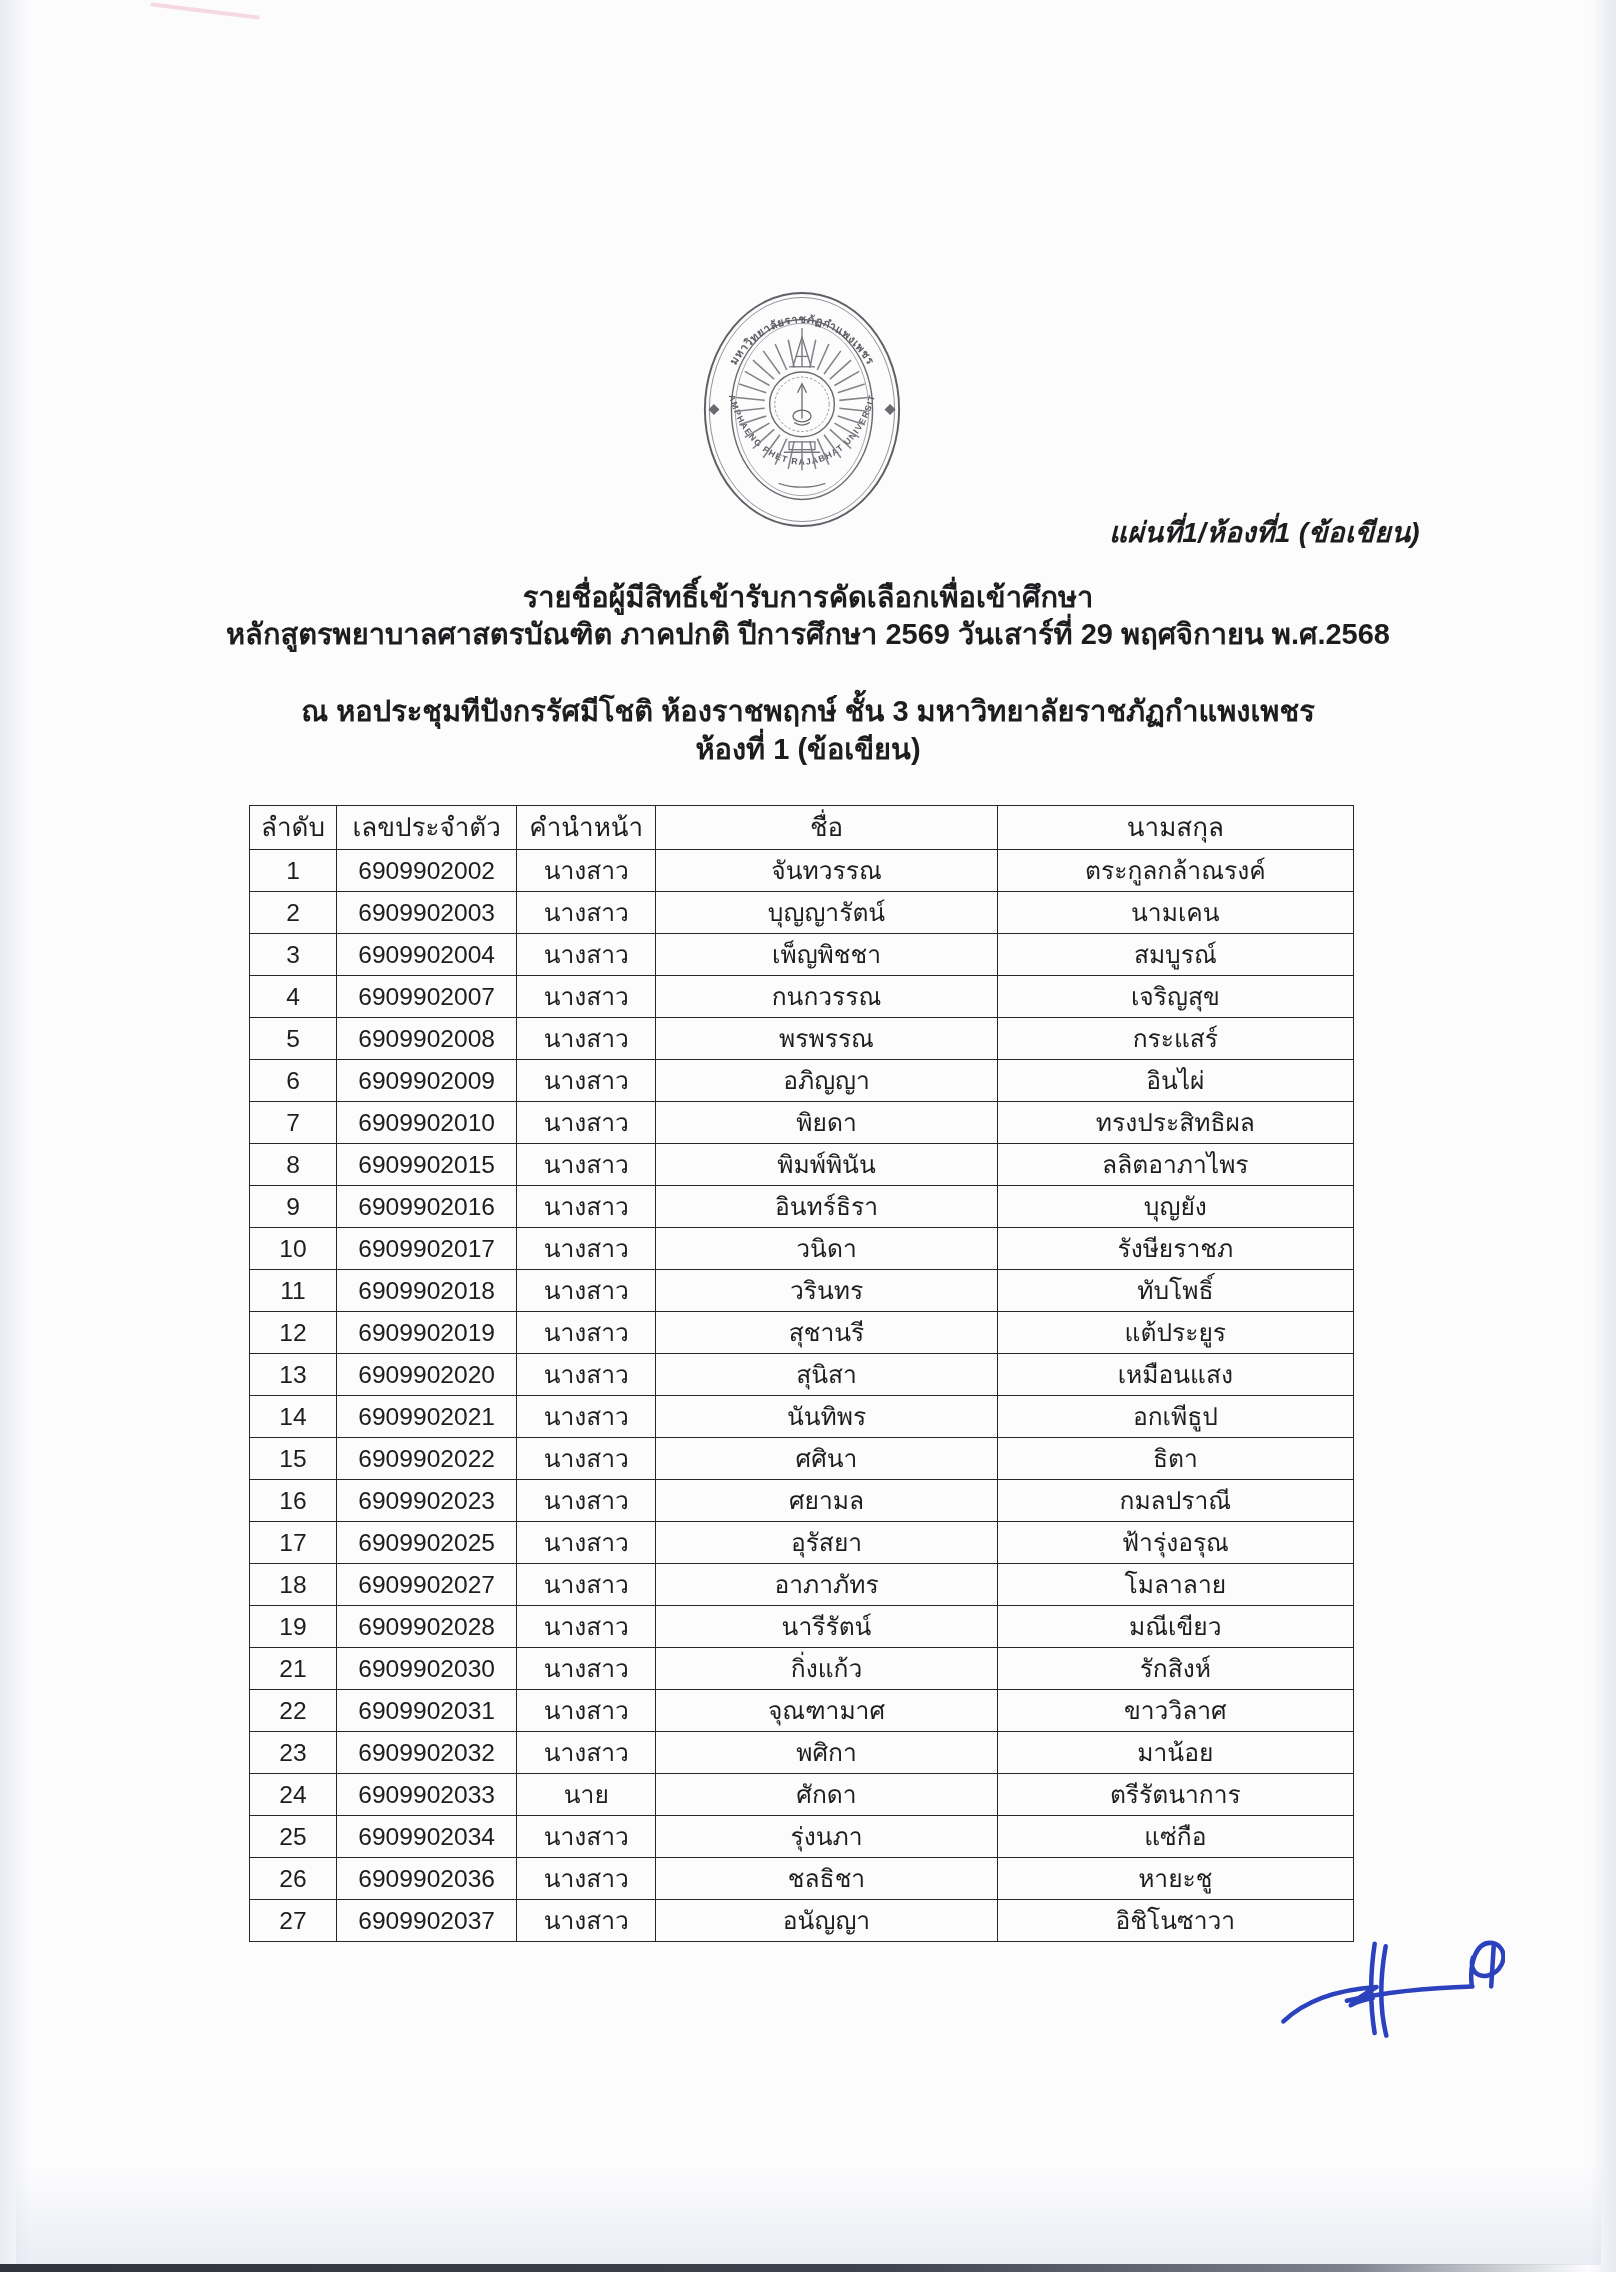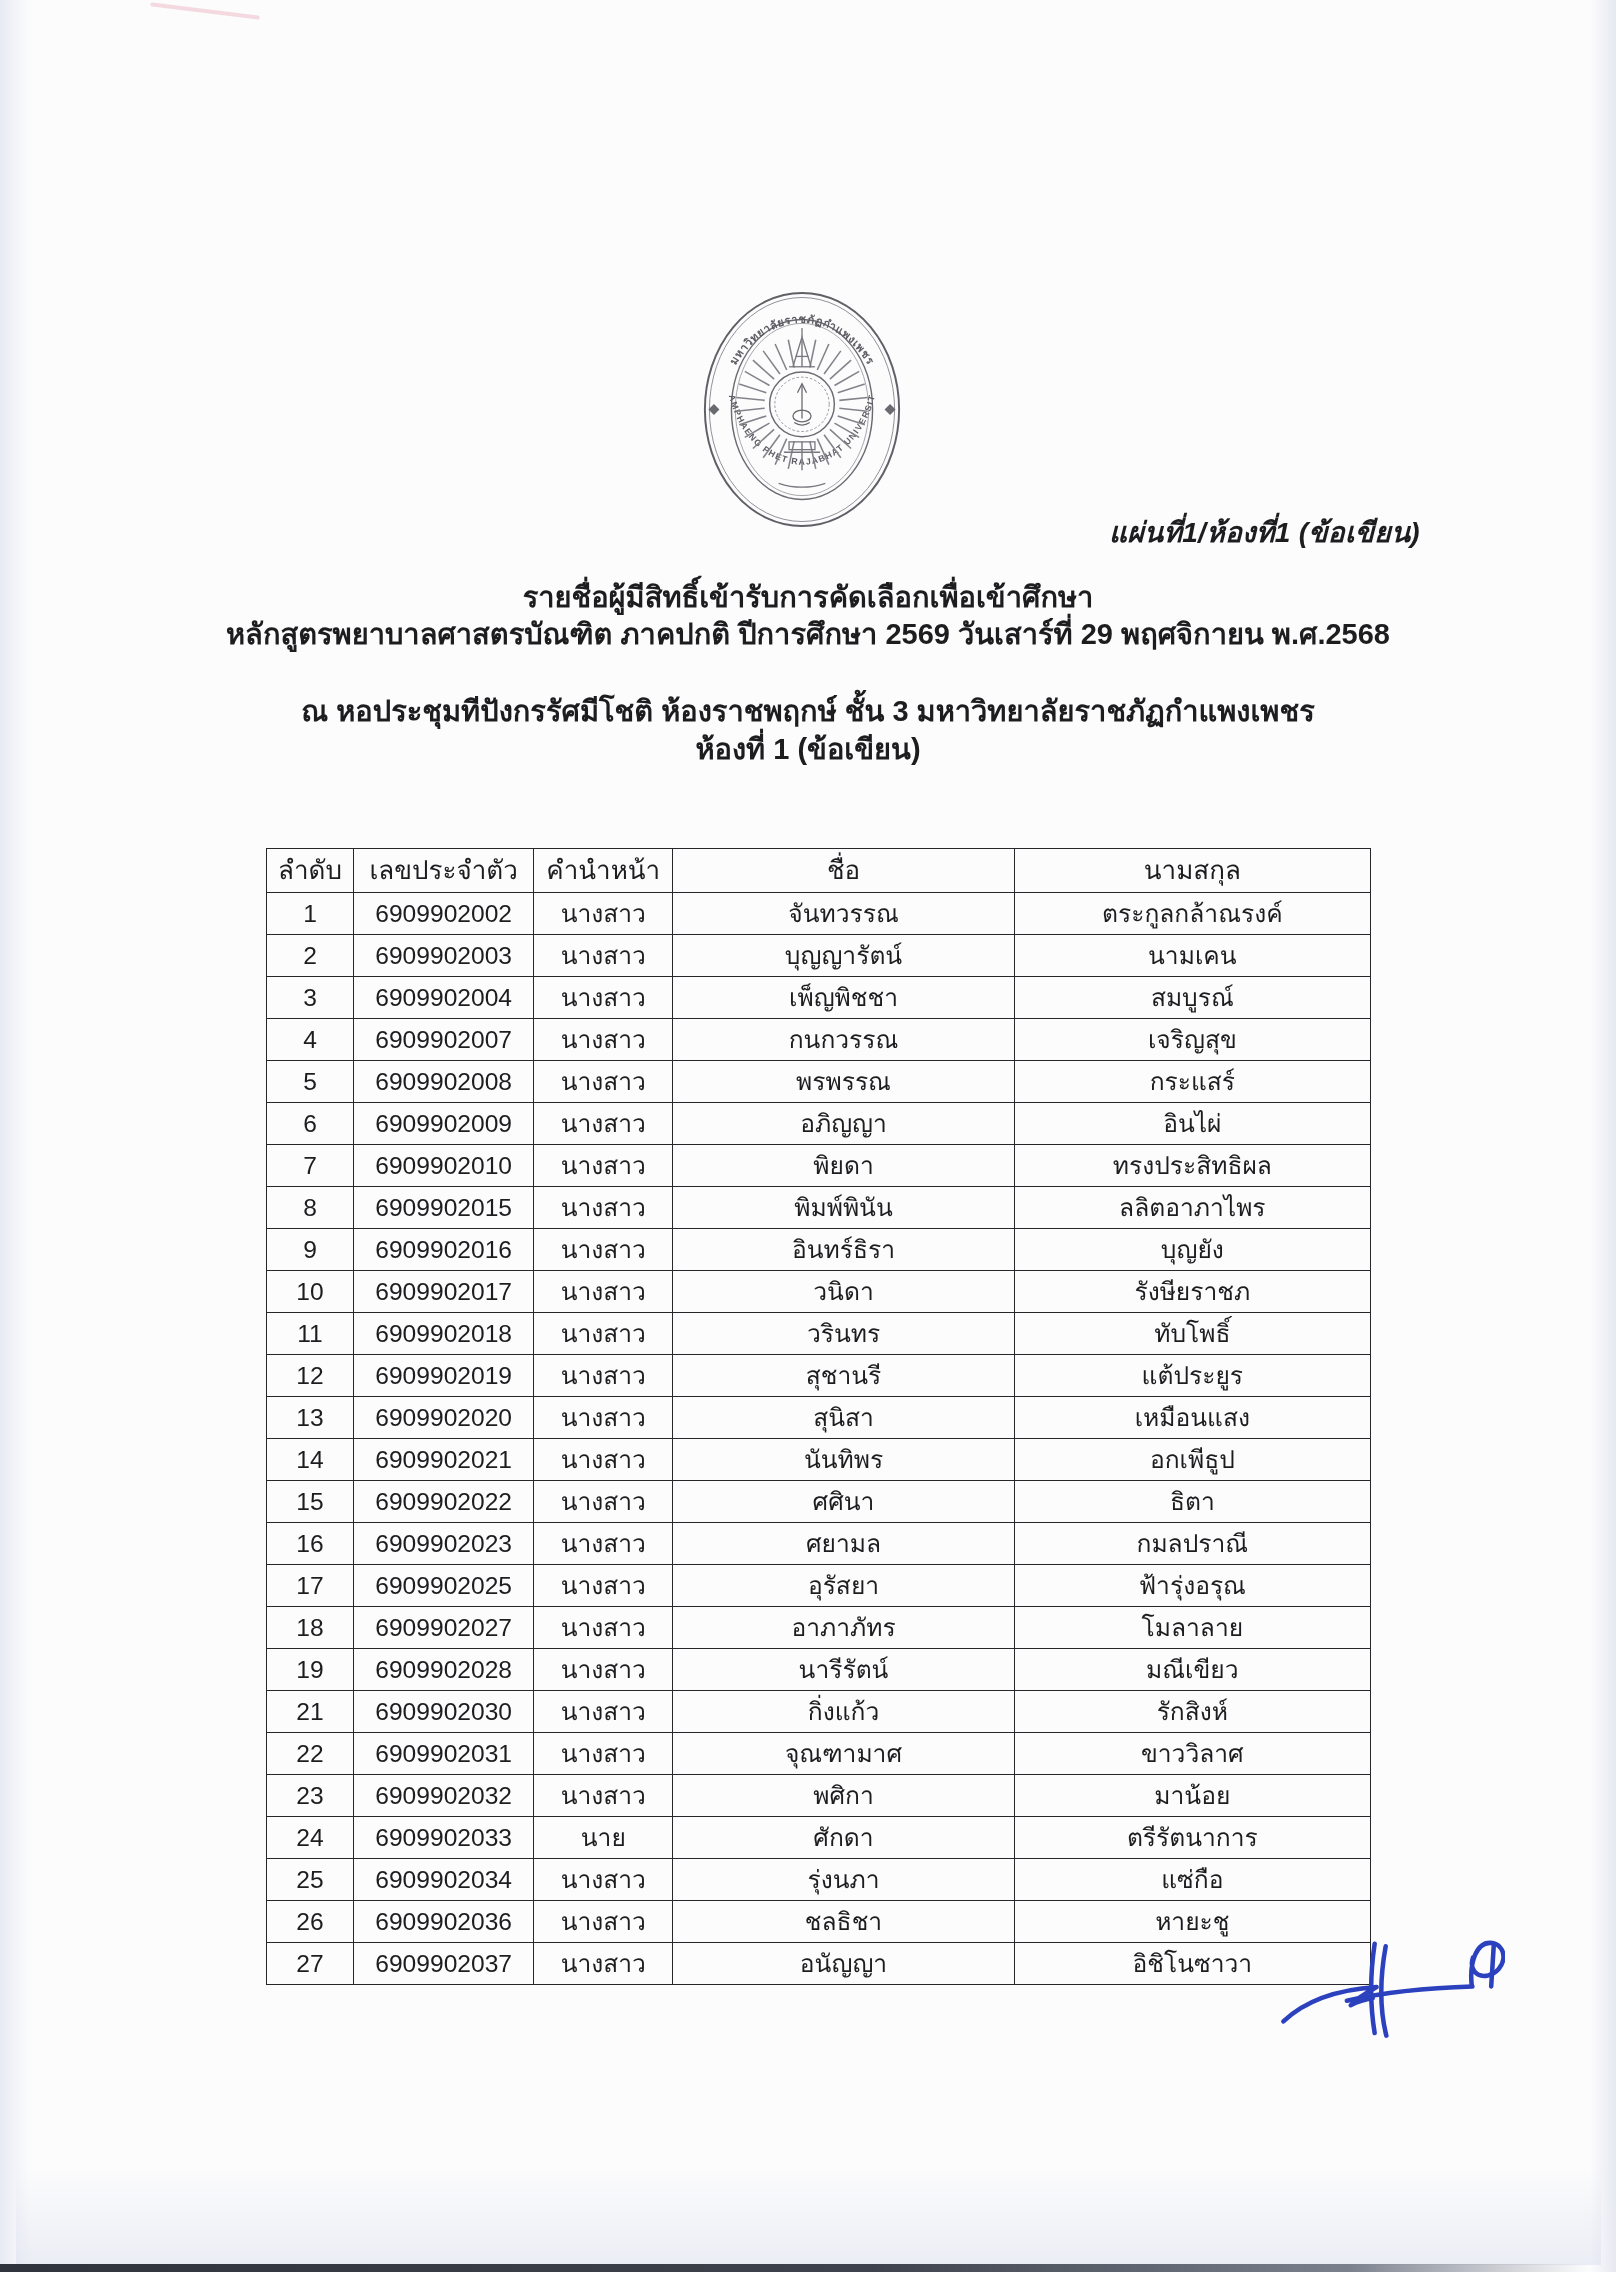--- a/index.html
+++ b/index.html
@@ -27,24 +27,23 @@
 
   .page-note{
     position:absolute;top:510px;right:196px;
     font-size:28px;font-weight:bold;font-style:italic;letter-spacing:0.3px;margin-left:21px;
   }
   .title-line{position:absolute;left:0;width:100%;text-align:center;
     font-size:29px;font-weight:bold;white-space:nowrap;}
   .t1{top:574px;} .t2{top:611px;} .t3{top:688px;} .t4{top:726px;}
 
   table.roster{
-    position:absolute;left:266px;top:805px;width:1105px;
+    position:absolute;left:249px;top:805px;width:1105px;
     border-collapse:collapse;table-layout:fixed;
     font-size:24.6px;
-    margin-top:43px;
   }
   table.roster col.c-no{width:87px;}
   table.roster col.c-id{width:180px;}
   table.roster col.c-prefix{width:139px;}
   table.roster col.c-first{width:341px;}
   table.roster col.c-last{width:356px;}
   table.roster th, table.roster td{
     border:1.3px solid #27272b;
     text-align:center;vertical-align:middle;
     padding:0;overflow:hidden;white-space:nowrap;

